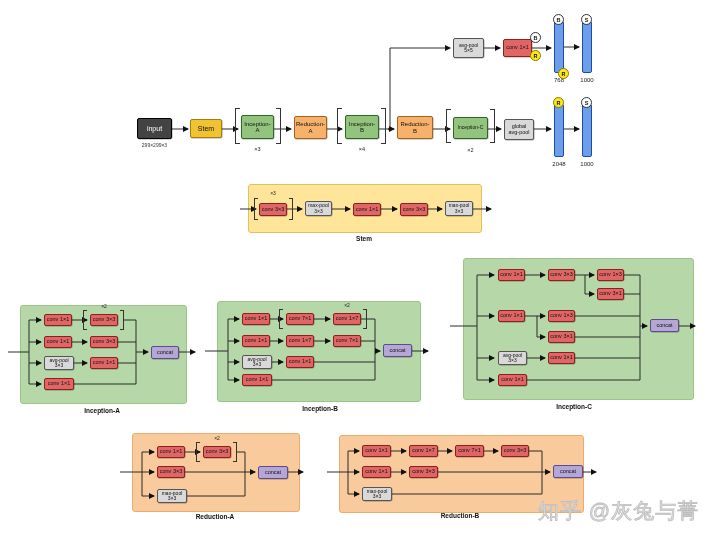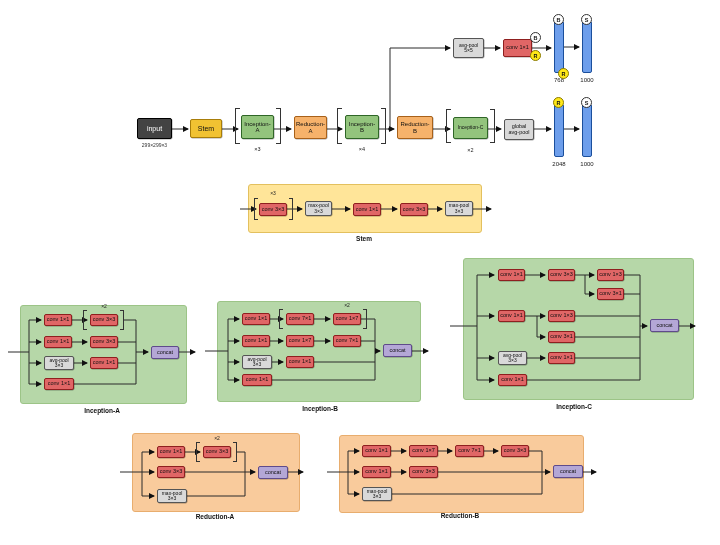--- a/index.html
+++ b/index.html
@@ -295,15 +295,16 @@
   <div class="box conv" style="left:409px;top:445px;width:29px;height:12px;">conv 1×7</div>
   <div class="box conv" style="left:455px;top:445px;width:29px;height:12px;">conv 7×1</div>
   <div class="box conv" style="left:501px;top:445px;width:28px;height:12px;">conv 3×3</div>
   <div class="box conv" style="left:362px;top:466px;width:29px;height:12px;">conv 1×1</div>
   <div class="box conv" style="left:409px;top:466px;width:29px;height:12px;">conv 3×3</div>
   <div class="box pool" style="left:362px;top:487px;width:30px;height:14px;">max-pool
 3×3</div>
   <div class="box concat" style="left:553px;top:465px;width:30px;height:13px;">concat</div>
   <div class="title" style="left:420px;top:512px;width:80px;">Reduction-B</div>
 
+  <div class="wm zhihu">知乎 @灰兔与菁</div>
   <div class="wm csdn">CSDN @一个魁梧的中年男人</div>
 
 </div>
 
 </body></html>

